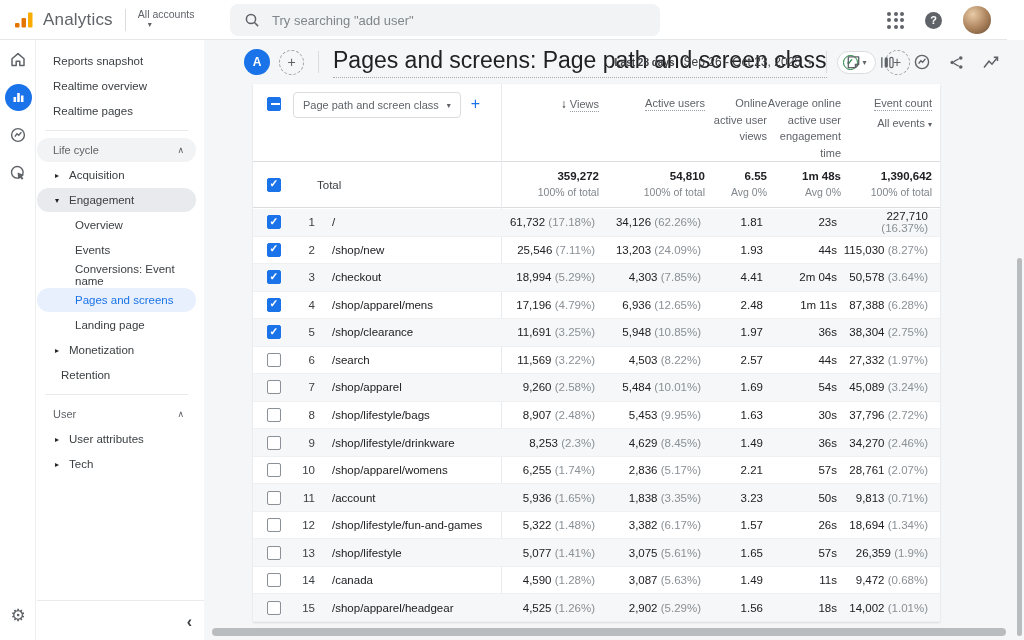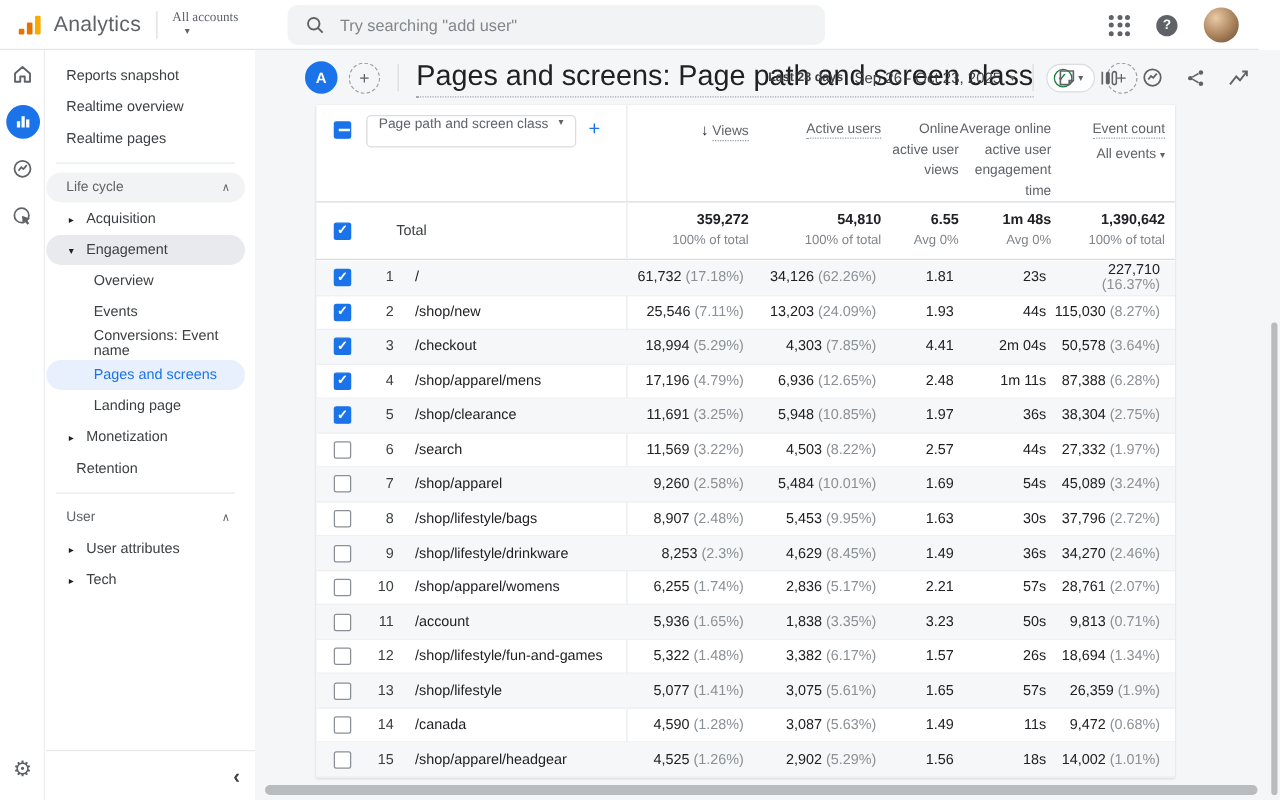--- a/index.html
+++ b/index.html
@@ -5,21 +5,21 @@
   * { margin:0; padding:0; box-sizing:border-box; }
   html,body { width:1024px; height:640px; overflow:hidden;
     font-family:"Liberation Sans", sans-serif; background:#fff; color:#202124; }
 
   
   .topbar { position:absolute; left:0; top:0; width:1007px; height:40px; background:#fff;
     border-bottom:1px solid #e4e7ea; display:flex; align-items:center; z-index:5; }
   .logo-wrap { display:flex; align-items:center; gap:9px; padding-left:14px; }
   .logo-name { font-size:17px; color:#5f6368; letter-spacing:.2px; }
   .tb-div { width:1px; height:22px; background:#dadce0; margin:0 12px; }
-  .acct { display:flex; flex-direction:column; align-items:flex-start; line-height:1.1; cursor:pointer;font-family:Liberation Serif, serif; }
+  .acct { display:flex; flex-direction:column; align-items:flex-start; line-height:1.1; cursor:pointer; }
   .acct-label { font-size:10.5px; color:#5f6368; }
   .acct-caret { font-size:8px; color:#5f6368; margin-left:10px; }
   .searchbar { position:absolute; left:230px; top:4px; width:430px; height:32px; background:#f1f3f4;
     border-radius:8px; display:flex; align-items:center; padding-left:14px; gap:12px; }
   .search-ph { font-size:13px; color:#80868b; }
   .tb-right { position:absolute; right:16px; top:0; height:40px; display:flex; align-items:center; gap:21px; }
   .apps-grid { display:grid; grid-template-columns:repeat(3,4px); grid-gap:2.5px; }
   .apps-grid i { width:4px; height:4px; border-radius:50%; background:#5f6368; }
   .help-btn { width:17px; height:17px; border-radius:50%; background:#5f6368; color:#fff; font-size:11px;
     display:flex; align-items:center; justify-content:center; font-weight:bold; }
@@ -74,21 +74,21 @@
   .rh-icons .icn { cursor:pointer; display:flex; }
 
   
   .card { position:absolute; left:49px; top:44px; width:687px; height:538px; background:#fff;
     box-shadow:0 1px 2px rgba(0,0,0,.10), 0 0 1px rgba(0,0,0,.06); }
   .card::before { content:""; position:absolute; left:248px; top:0; bottom:0; width:1px; background:#e8eaed; }
   .thead { height:78px; border-bottom:1px solid #dadce0; display:flex; }
   .c-check { flex:0 0 40px; display:flex; align-items:center; padding-left:14px; }
   .thead .c-check { align-items:flex-start; padding-top:13px; }
   .hdim { flex:0 0 208px; display:flex; align-items:flex-start; padding-top:8px; gap:10px; }
-  .dim-pill { border:1px solid #dadce0; border-radius:4px; height:26px; display:flex; align-items:flex-start;
+  .dim-pill { border:1px solid #dadce0; border-radius:4px; height:26px; display:flex; align-items:center;
     gap:8px; padding:0 9px; font-size:11px; color:#5f6368; cursor:pointer; white-space:nowrap; }
   .add-dim { color:#1a73e8; font-size:16px; margin-top:3px; cursor:pointer; }
   .hcell { font-size:11px; color:#5f6368; text-align:right; padding-top:11px; line-height:1.5; cursor:pointer; }
   .dot-u { border-bottom:1px dotted #9aa0a6; padding-bottom:1px;margin-top:12px; }
   .sort-arrow { color:#202124; font-size:12px; margin-right:3px; }
   .m-views { flex:0 0 98px; } .m-active { flex:0 0 106px; } .m-online { flex:0 0 62px; }
   .m-time { flex:0 0 74px; } .m-event { flex:0 0 103px; padding-right:12px; }
   .c-m { text-align:right; font-size:11.5px; }
   .evt-filter { font-size:11px; color:#5f6368; margin-top:3px; }
 

